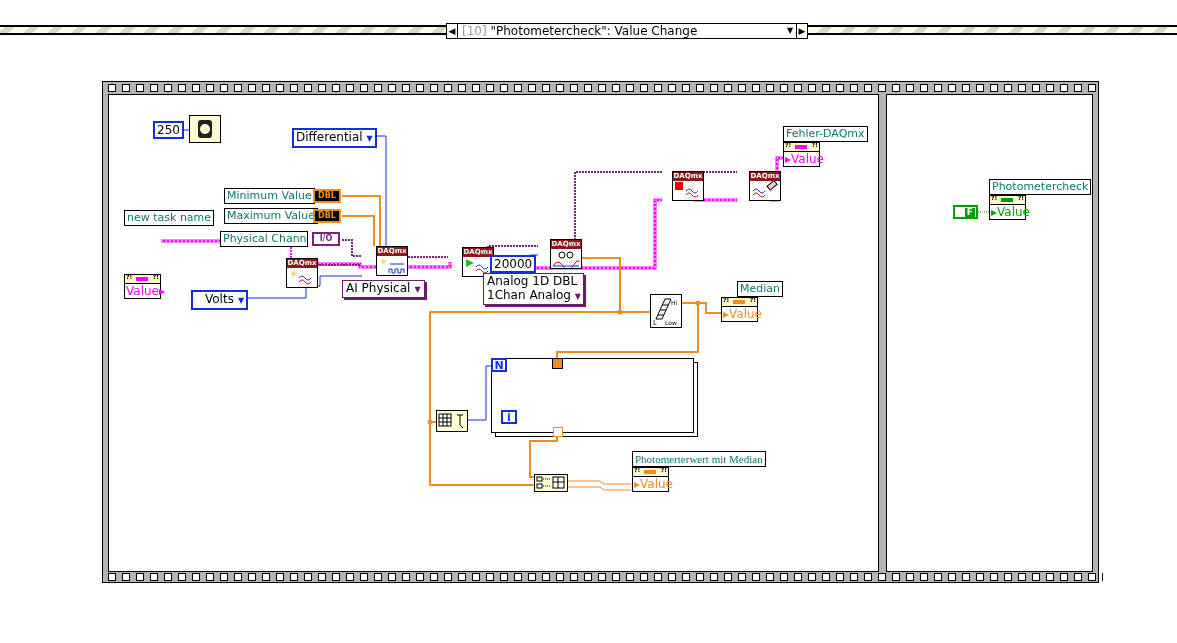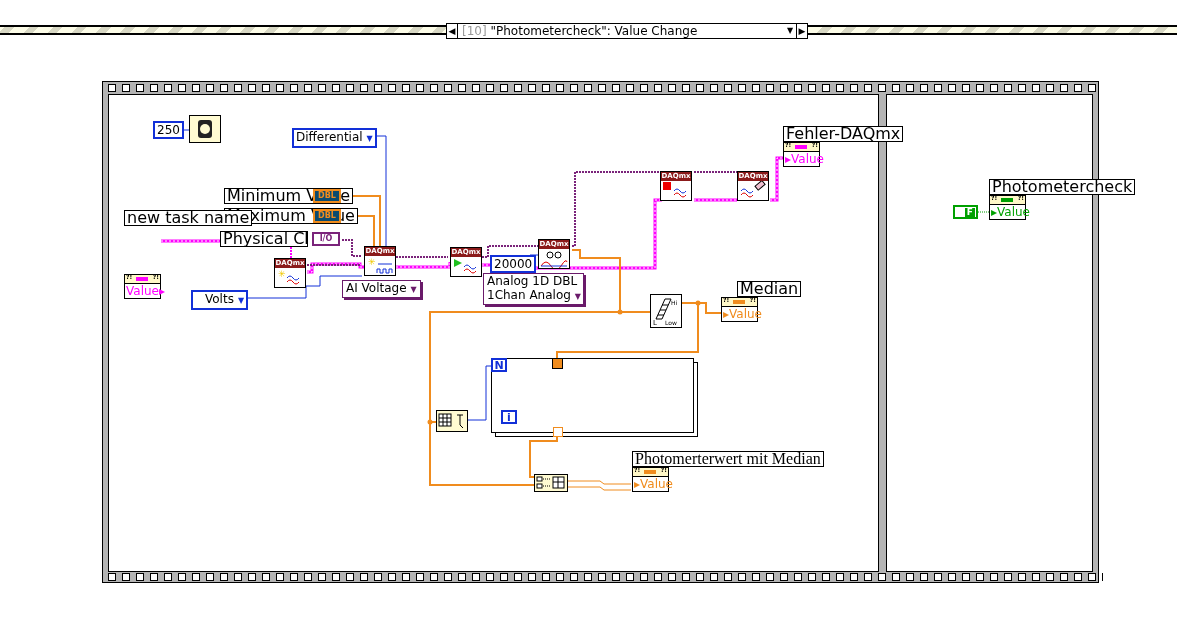--- a/index.html
+++ b/index.html
@@ -21,38 +21,38 @@
   .case-selector .idx { color:#999; }
   .case-selector .dd { width:12px; font-size:8px; text-align:center; }
 
   
   .frame { border:1px solid #000; background:#b4b4b4; box-sizing:border-box; }
   .film-row { height:12px; display:flex; align-items:center; gap:6px; padding-left:5px; overflow:hidden; }
   .film-row span { flex:none; width:6px; height:6px; background:#fff; border:1px solid #000; }
   .frame-inner { background:#fff; border:1px solid #000; box-sizing:border-box; }
 
   
-  .lbl { font-size:16px; line-height:14px; background:#fff; border:1px solid #000; padding:0 2px;
-         white-space:nowrap; box-sizing:border-box; color:#000000; font-family:"DejaVu Sans", sans-serif; }
+  .lbl { font-size:11px; line-height:14px; background:#fff; border:1px solid #000; padding:0 2px;
+         white-space:nowrap; box-sizing:border-box; color:#0f766e; font-family:"DejaVu Sans", sans-serif; }
   .const-blue { border:2px solid #1230d8; background:#fff; font-size:12px; line-height:14px;
                 padding:0 2px; box-sizing:border-box; color:#000; white-space:nowrap; }
   .ring { border:1px solid #6a1a6a; box-shadow:2px 2px 0 #6a1a6a; background:#fff; font-size:12px;
           line-height:14px; padding:0 3px; box-sizing:border-box; color:#000; white-space:nowrap; }
   .ddarrow { color:#6a1a6a; font-size:8px; margin-left:4px; }
   .ddarrow.blue { color:#1230d8; }
-  .dbl { width:28px; height:14px; border:2px solid #f08c1e; background:#0c4a6e; box-sizing:border-box;
+  .dbl { width:28px; height:14px; border:2px solid #f08c1e; background:#000000; box-sizing:border-box;
          font-size:8px; font-weight:bold; color:#f08c1e; line-height:10px; text-align:center; }
   .io { width:28px; height:14px; border:2px solid #7a237a; background:#fff; box-sizing:border-box;
         font-size:8px; font-weight:bold; color:#7a237a; line-height:10px; text-align:center; }
   .indicator { width:34px; border:1px solid #000; background:#fff; box-sizing:border-box; }
   .indicator .hdr { height:8px; background:#fff8c8; border-bottom:1px solid #000; position:relative; }
   .indicator .hdr .bar { position:absolute; left:11px; top:2px; width:12px; height:4px; }
   .indicator .hdr .q { position:absolute; top:-2px; font-size:6px; font-weight:bold; }
   .indicator .val { font-size:12px; line-height:14px; padding-left:1px; }
-  .daq { width:32px; height:30px; border:1px solid #000; background:#fff; box-sizing:border-box; }
+  .daq { width:32px; height:30px; border:1px solid #000; background:#fff; box-sizing:border-box;margin-left:12px; }
   .daq .hd { height:9px; background:#8b1a1a; color:#fff; font-size:7px; line-height:9px; text-align:center; font-weight:bold; }
   .daq svg { display:block; }
   .node { border:1px solid #000; background:#fffbd2; box-sizing:border-box; }
   .loopterm { width:16px; height:14px; border:2px solid #1230d8; background:#fff; color:#1230d8;
               font-size:11px; font-weight:bold; text-align:center; line-height:11px; box-sizing:border-box; }
   .loop { border:1px solid #000; background:#fff; box-sizing:border-box; }
   svg.wires { position:absolute; left:0; top:0; }
 </style>
 </head>
 <body>
@@ -322,21 +322,21 @@
 <div class="abs daq" style="left:364px; top:246px;">
   <div class="hd">DAQmx</div>
   <svg width="30" height="19">
       <text x="3" y="9" font-size="9" fill="#f0c800">✳</text>
       <path d="M13 8 h14" stroke="#1230d8"></path>
       <path d="M12 17 v-4 h3 v4 h3 v-4 h3 v4 h3 v-4 h3 v4" stroke="#1230d8" fill="none"></path>
     </svg>
 </div>
 
 <div class="abs ring" style="left:342px; top:280px;">
-  <span>AI Voltage</span><span class="ddarrow">▼</span>
+  <span>AI Physical</span><span class="ddarrow">▼</span>
 </div>
 
 <div class="abs daq" style="left:450px; top:247px;">
   <div class="hd">DAQmx</div>
   <svg width="30" height="19">
       <polygon points="3,2 11,6 3,10" fill="#20c020"></polygon>
       <path d="M13 10 q3 -4 6 0 t6 0" stroke="#1230d8" fill="none"></path>
       <path d="M13 14 q3 -4 6 0 t6 0" stroke="#d00" fill="none"></path>
     </svg>
 </div>

